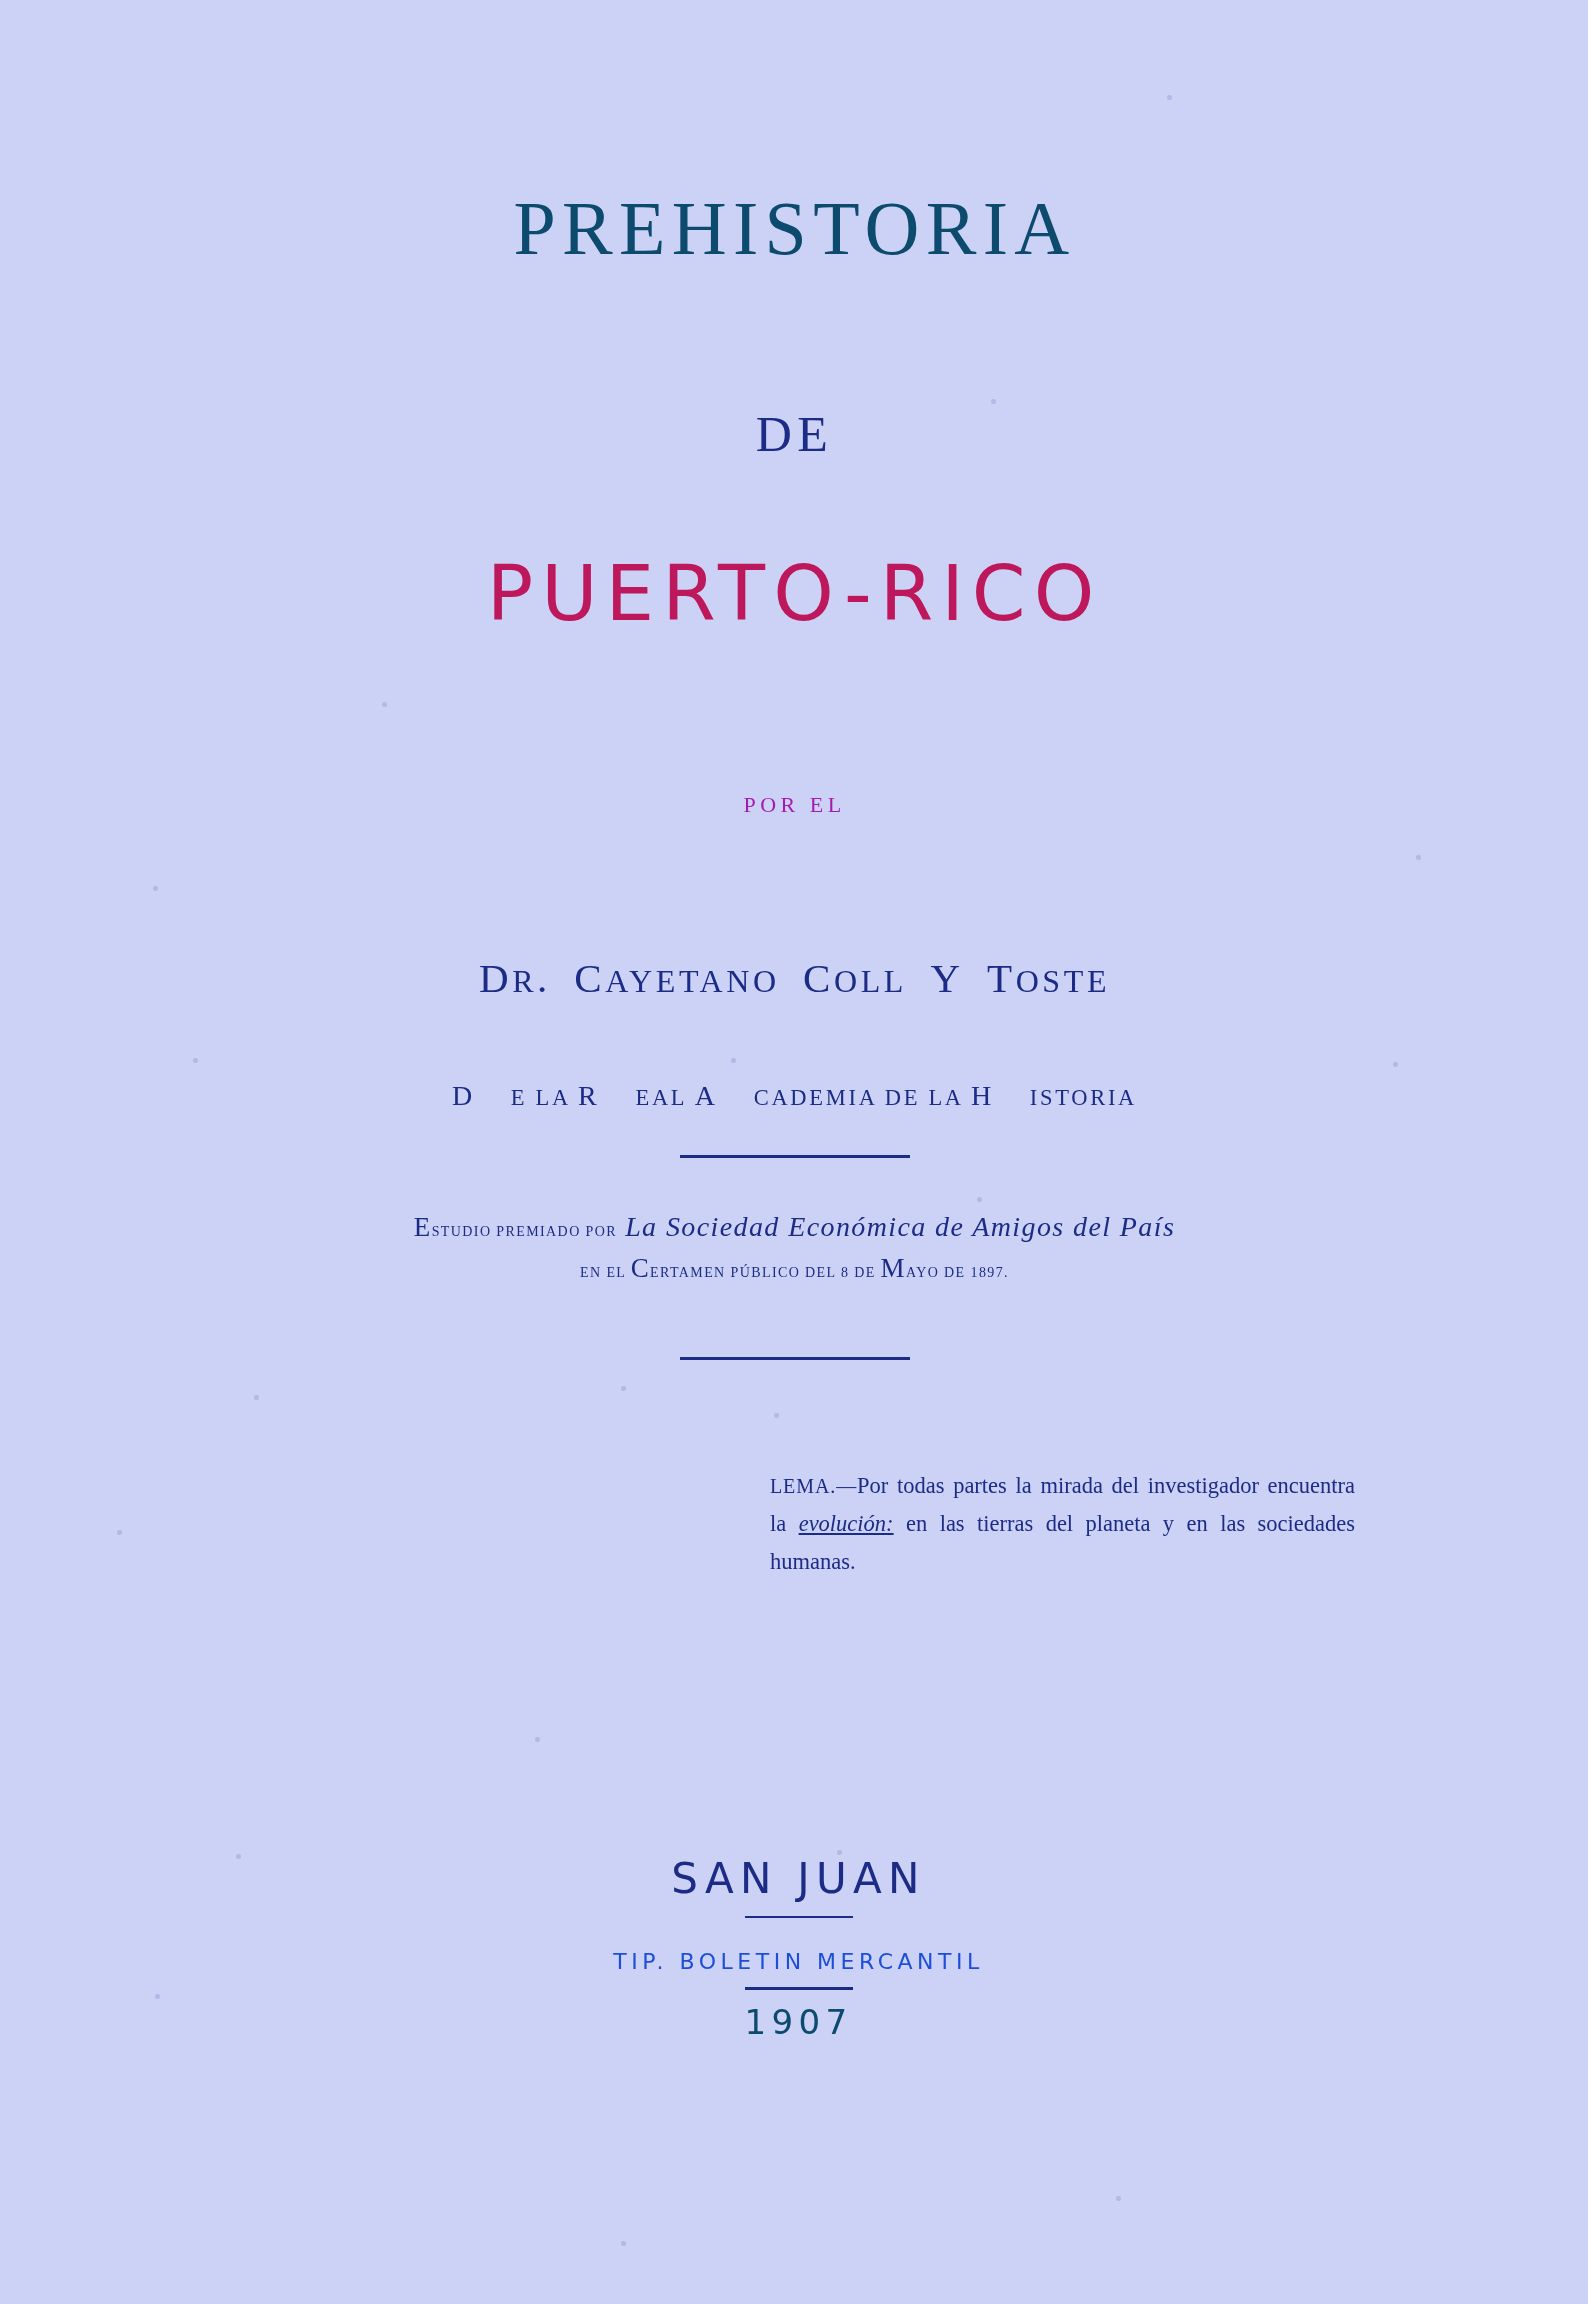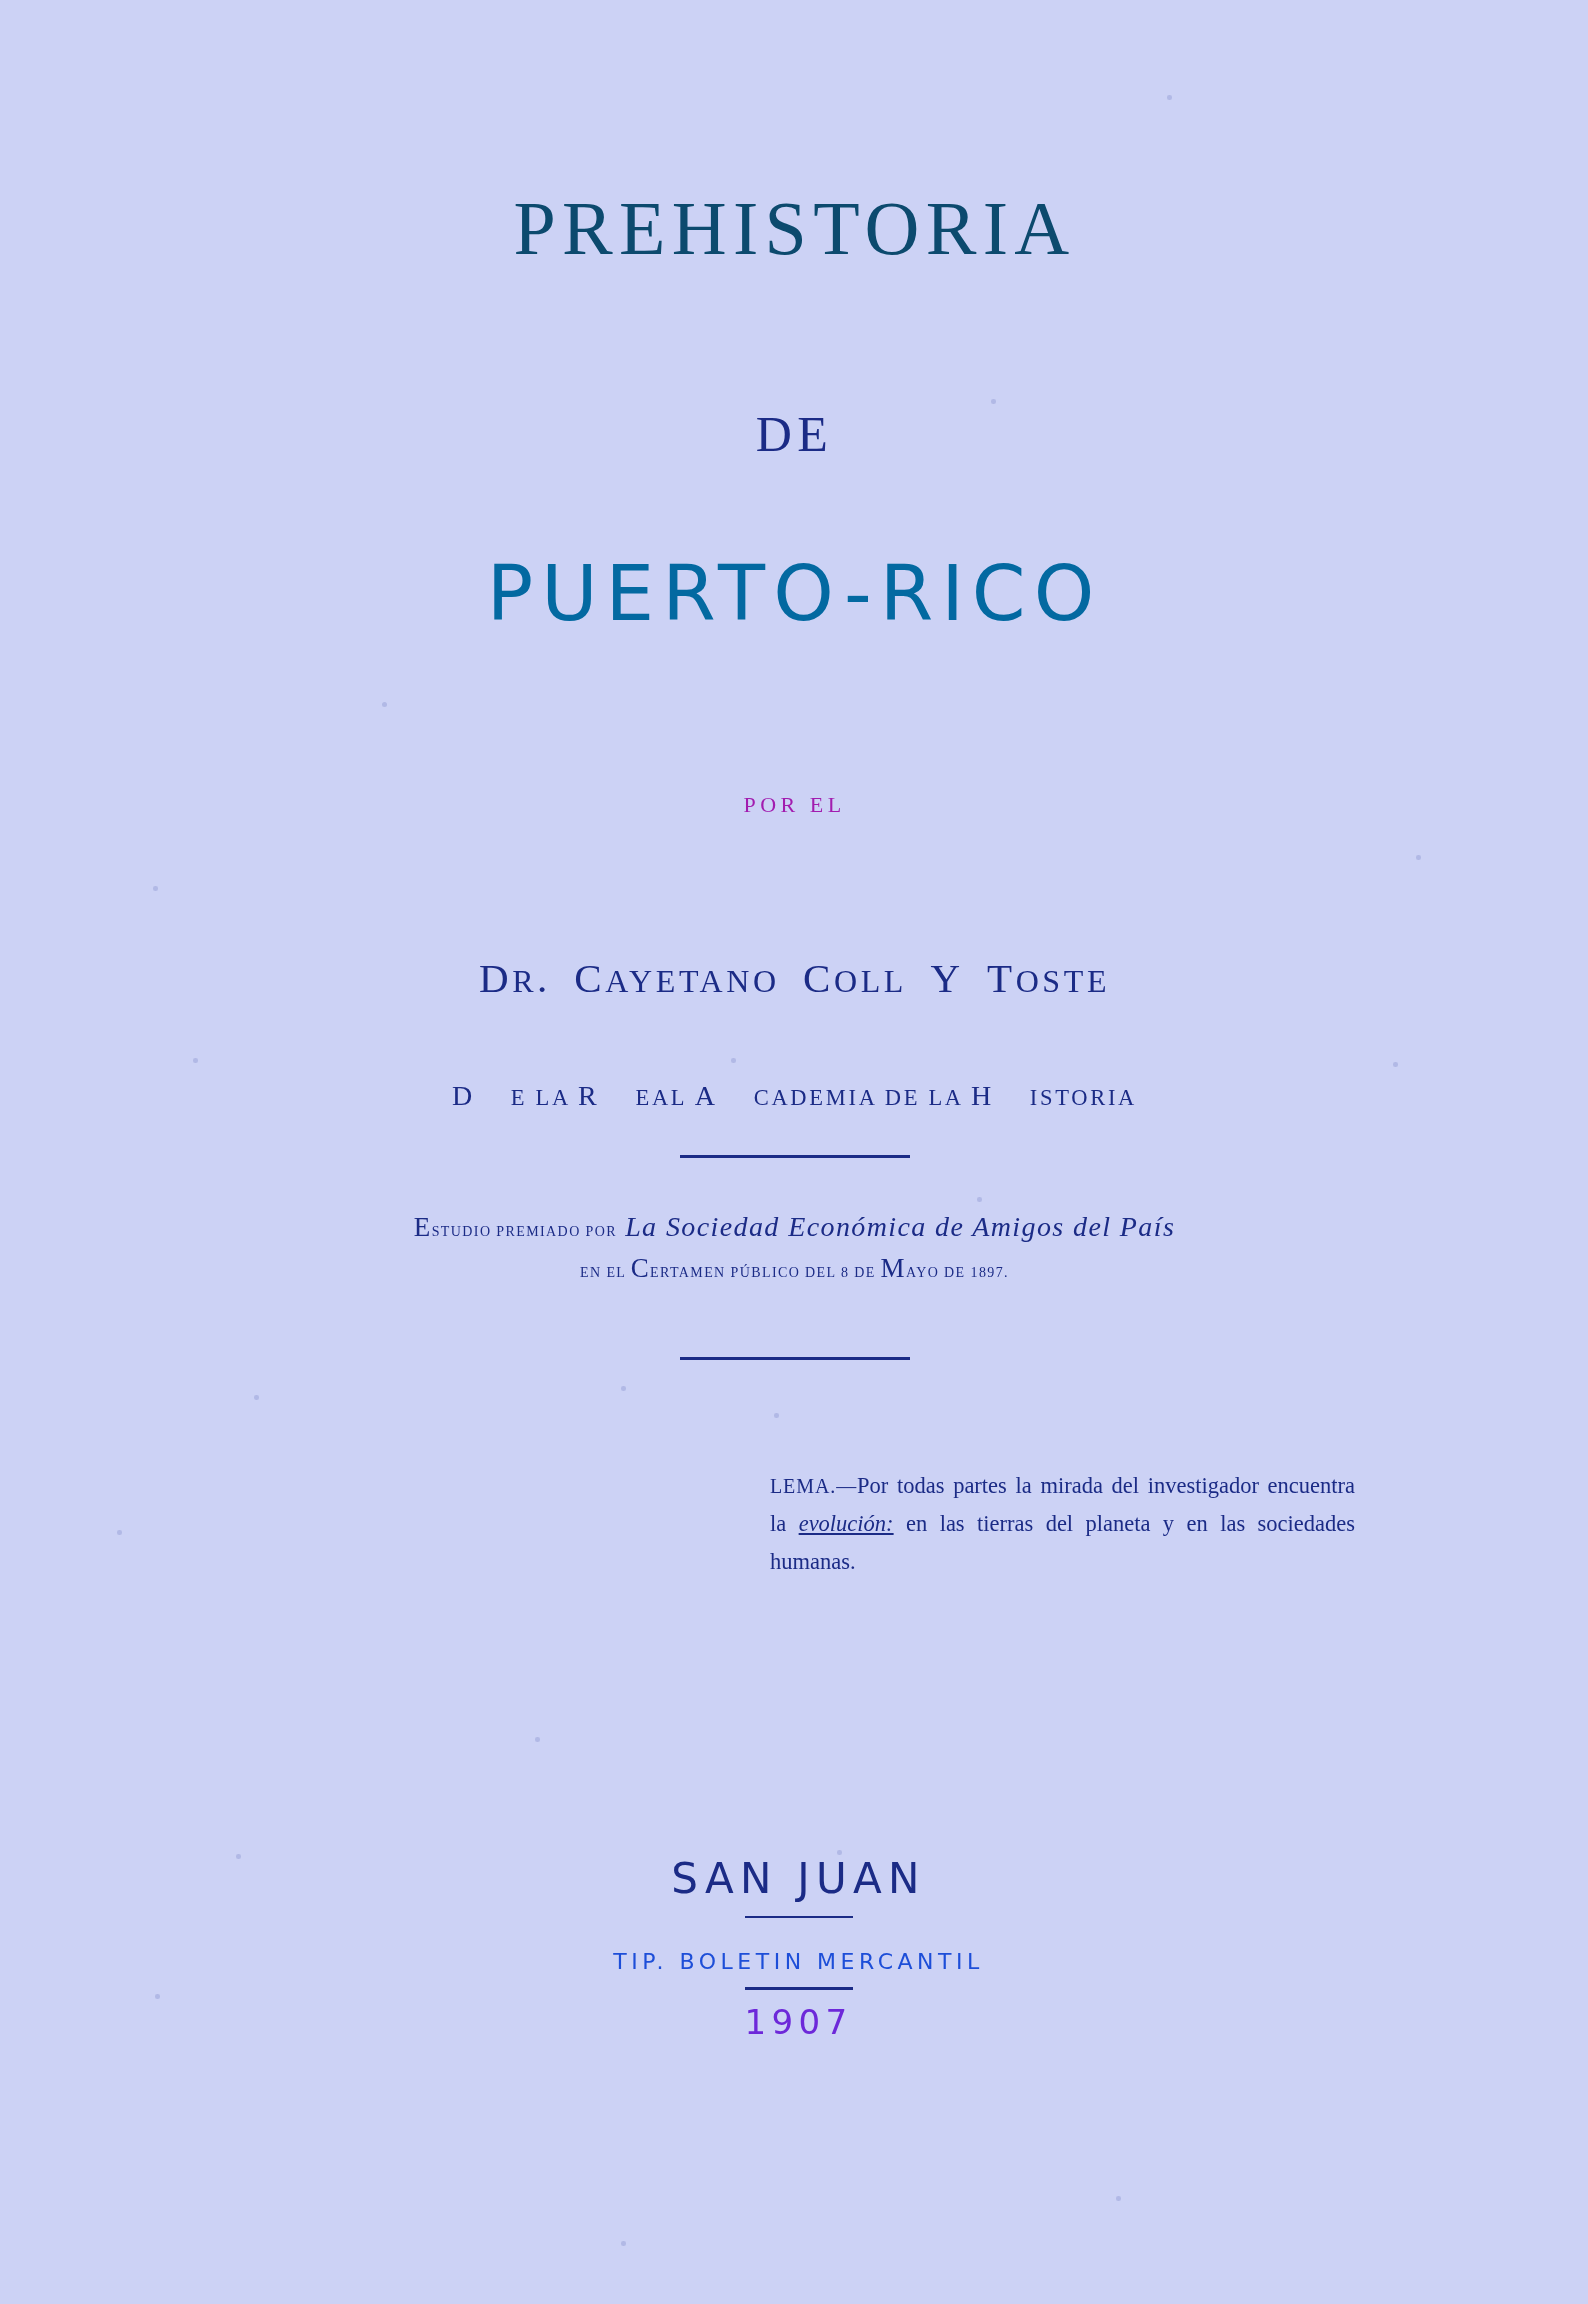--- a/index.html
+++ b/index.html
@@ -58,21 +58,21 @@
   .title-sub {
     position: absolute;
     top: 549px;
     left: 0;
     right: 0;
     text-align: center;
     font-family: "DejaVu Sans", sans-serif;
     font-size: 77px;
     letter-spacing: 8px;
     font-weight: 400;
-    color: #0369a1;
+    color: #be185d;
   }
 
   .byline-por {
     position: absolute;
     top: 792px;
     left: 0;
     right: 0;
     text-align: center;
     font-size: 22px;
     letter-spacing: 4.5px;
@@ -167,21 +167,21 @@
     font-family: "DejaVu Sans", sans-serif;
     font-size: 22px;
     letter-spacing: 4.5px;
     color: #1d4ed8;
     margin-top: 31px;
   }
   .year {
     font-family: "DejaVu Sans", sans-serif;
     font-size: 34px;
     letter-spacing: 5.4px;
-    color: #6d28d9;
+    color: #0c4a6e;
   }
 </style>
 </head>
 <body>
 
 <div class="page">
 
   <div class="speckle" style="left:1167px;top:95px;width:4.5px;height:4.5px;"></div>
   <div class="speckle" style="left:991px;top:399px;width:4.5px;height:4.5px;"></div>
   <div class="speckle" style="left:382px;top:702px;width:5.4px;height:5.4px;"></div>

